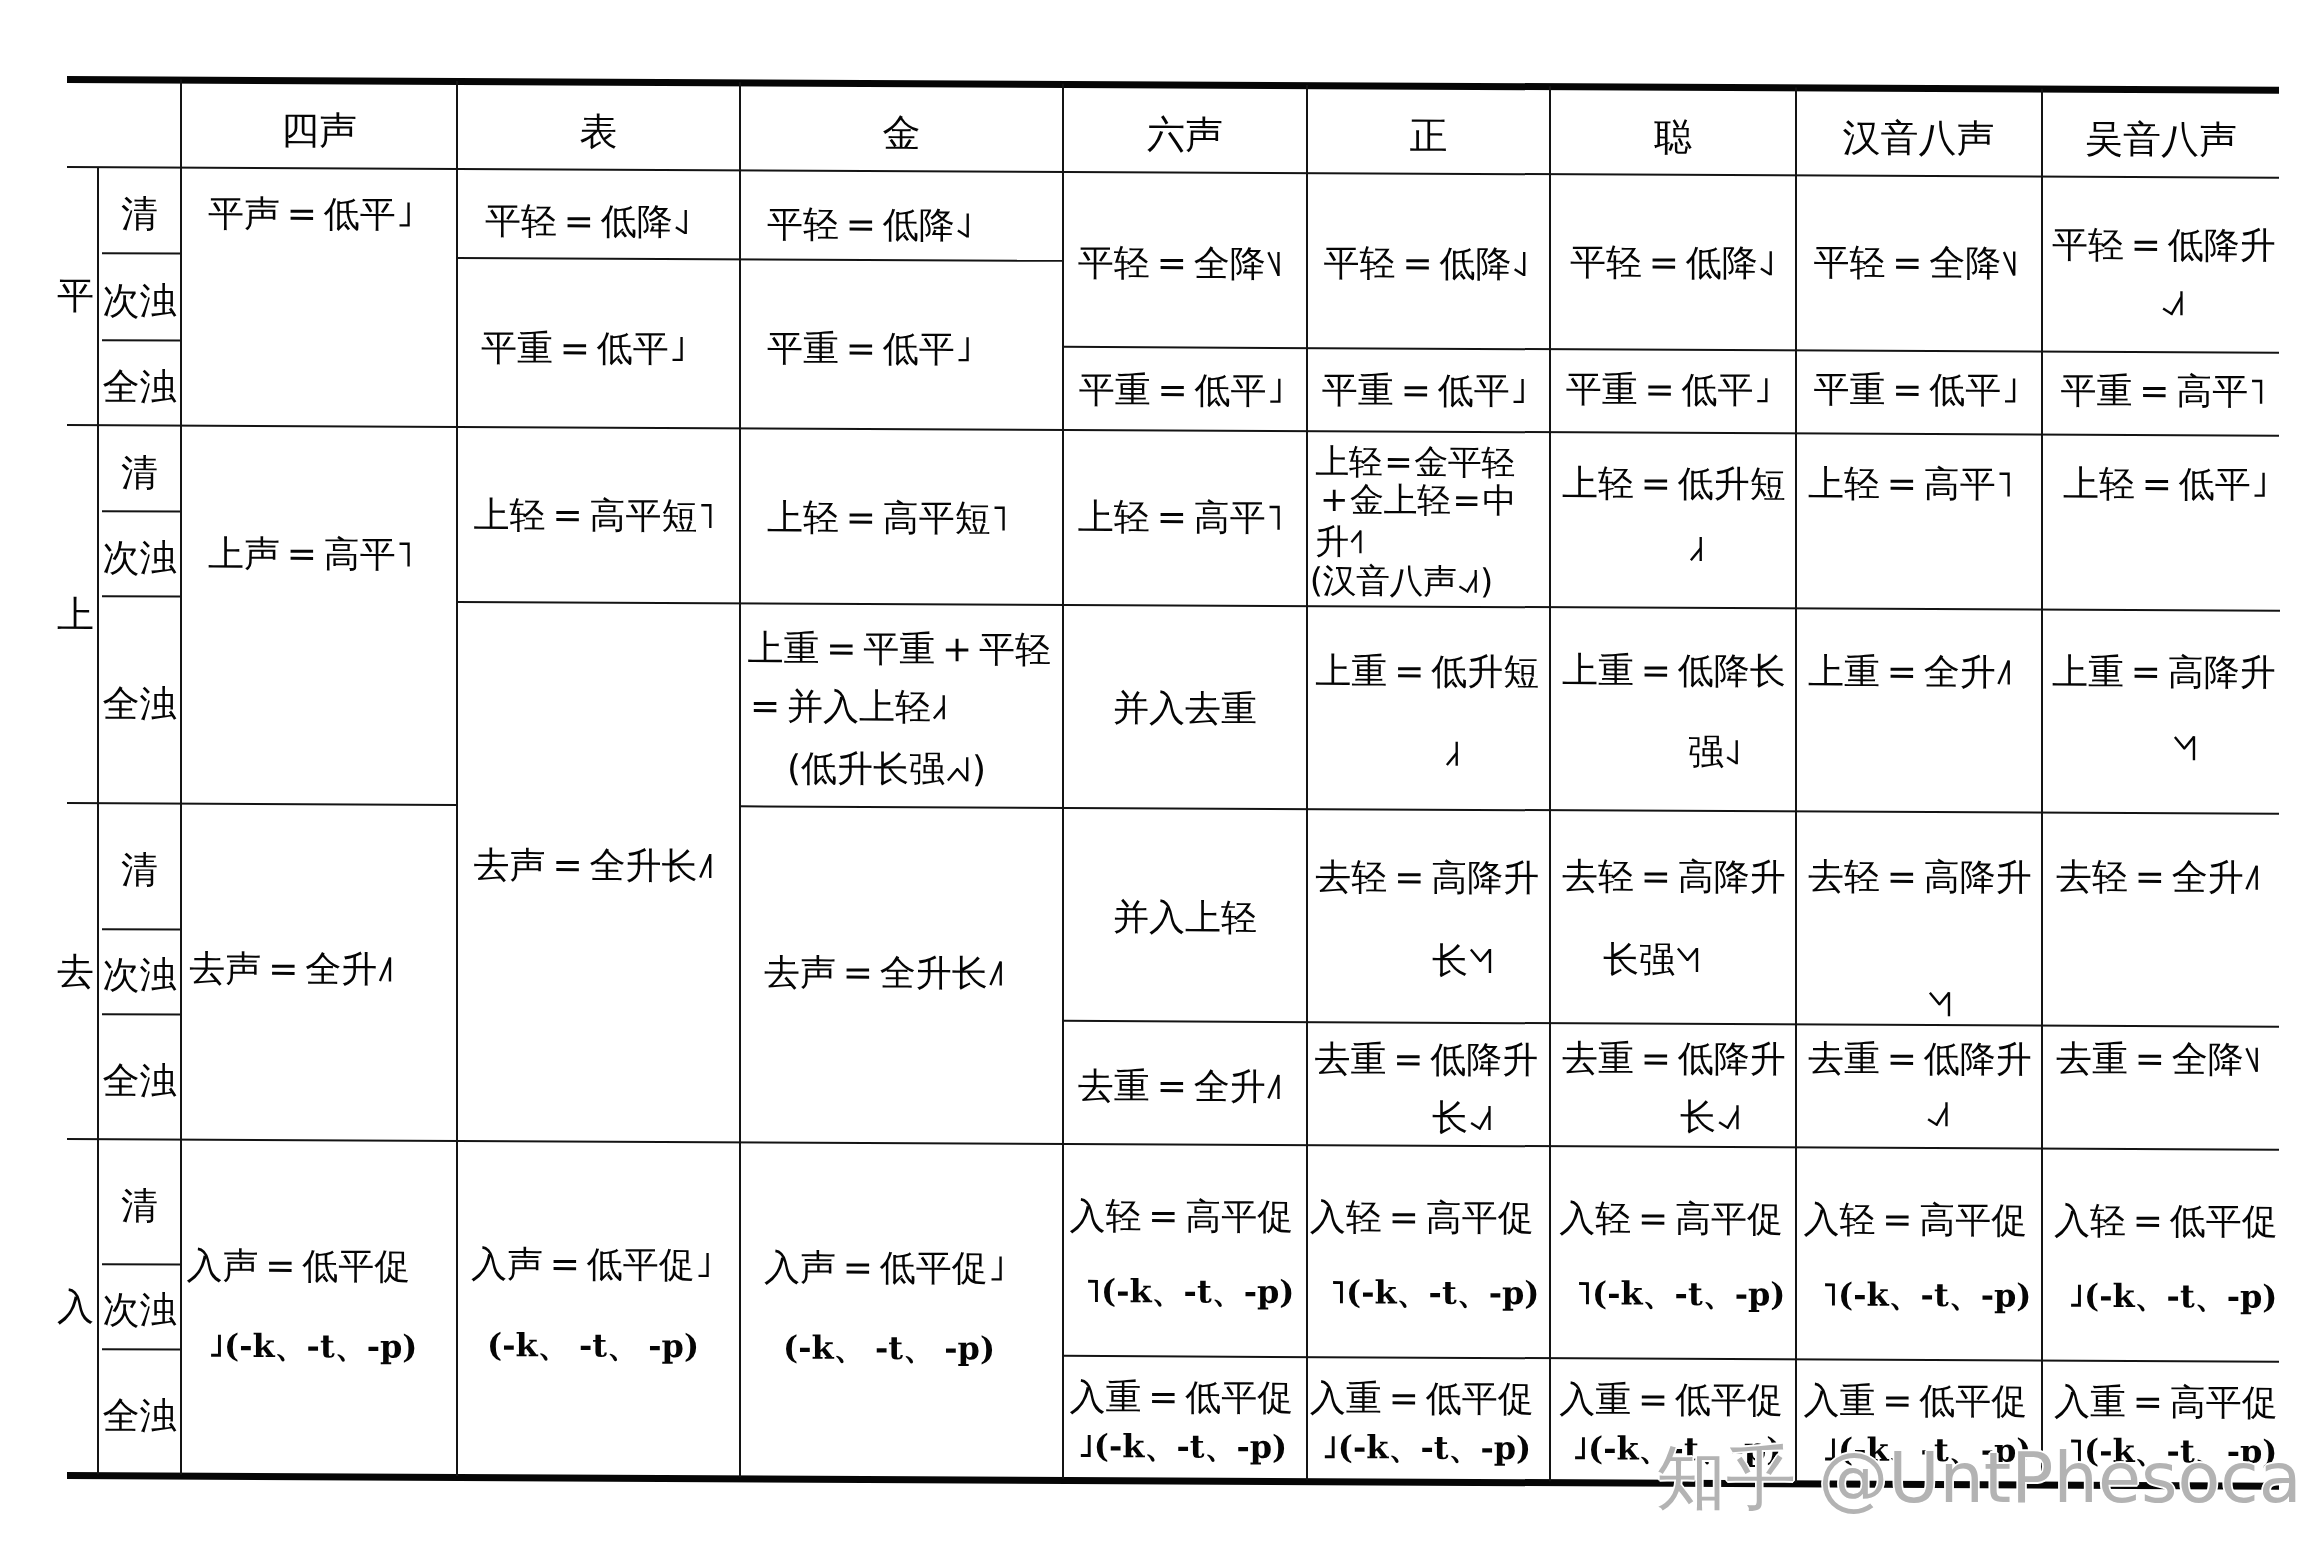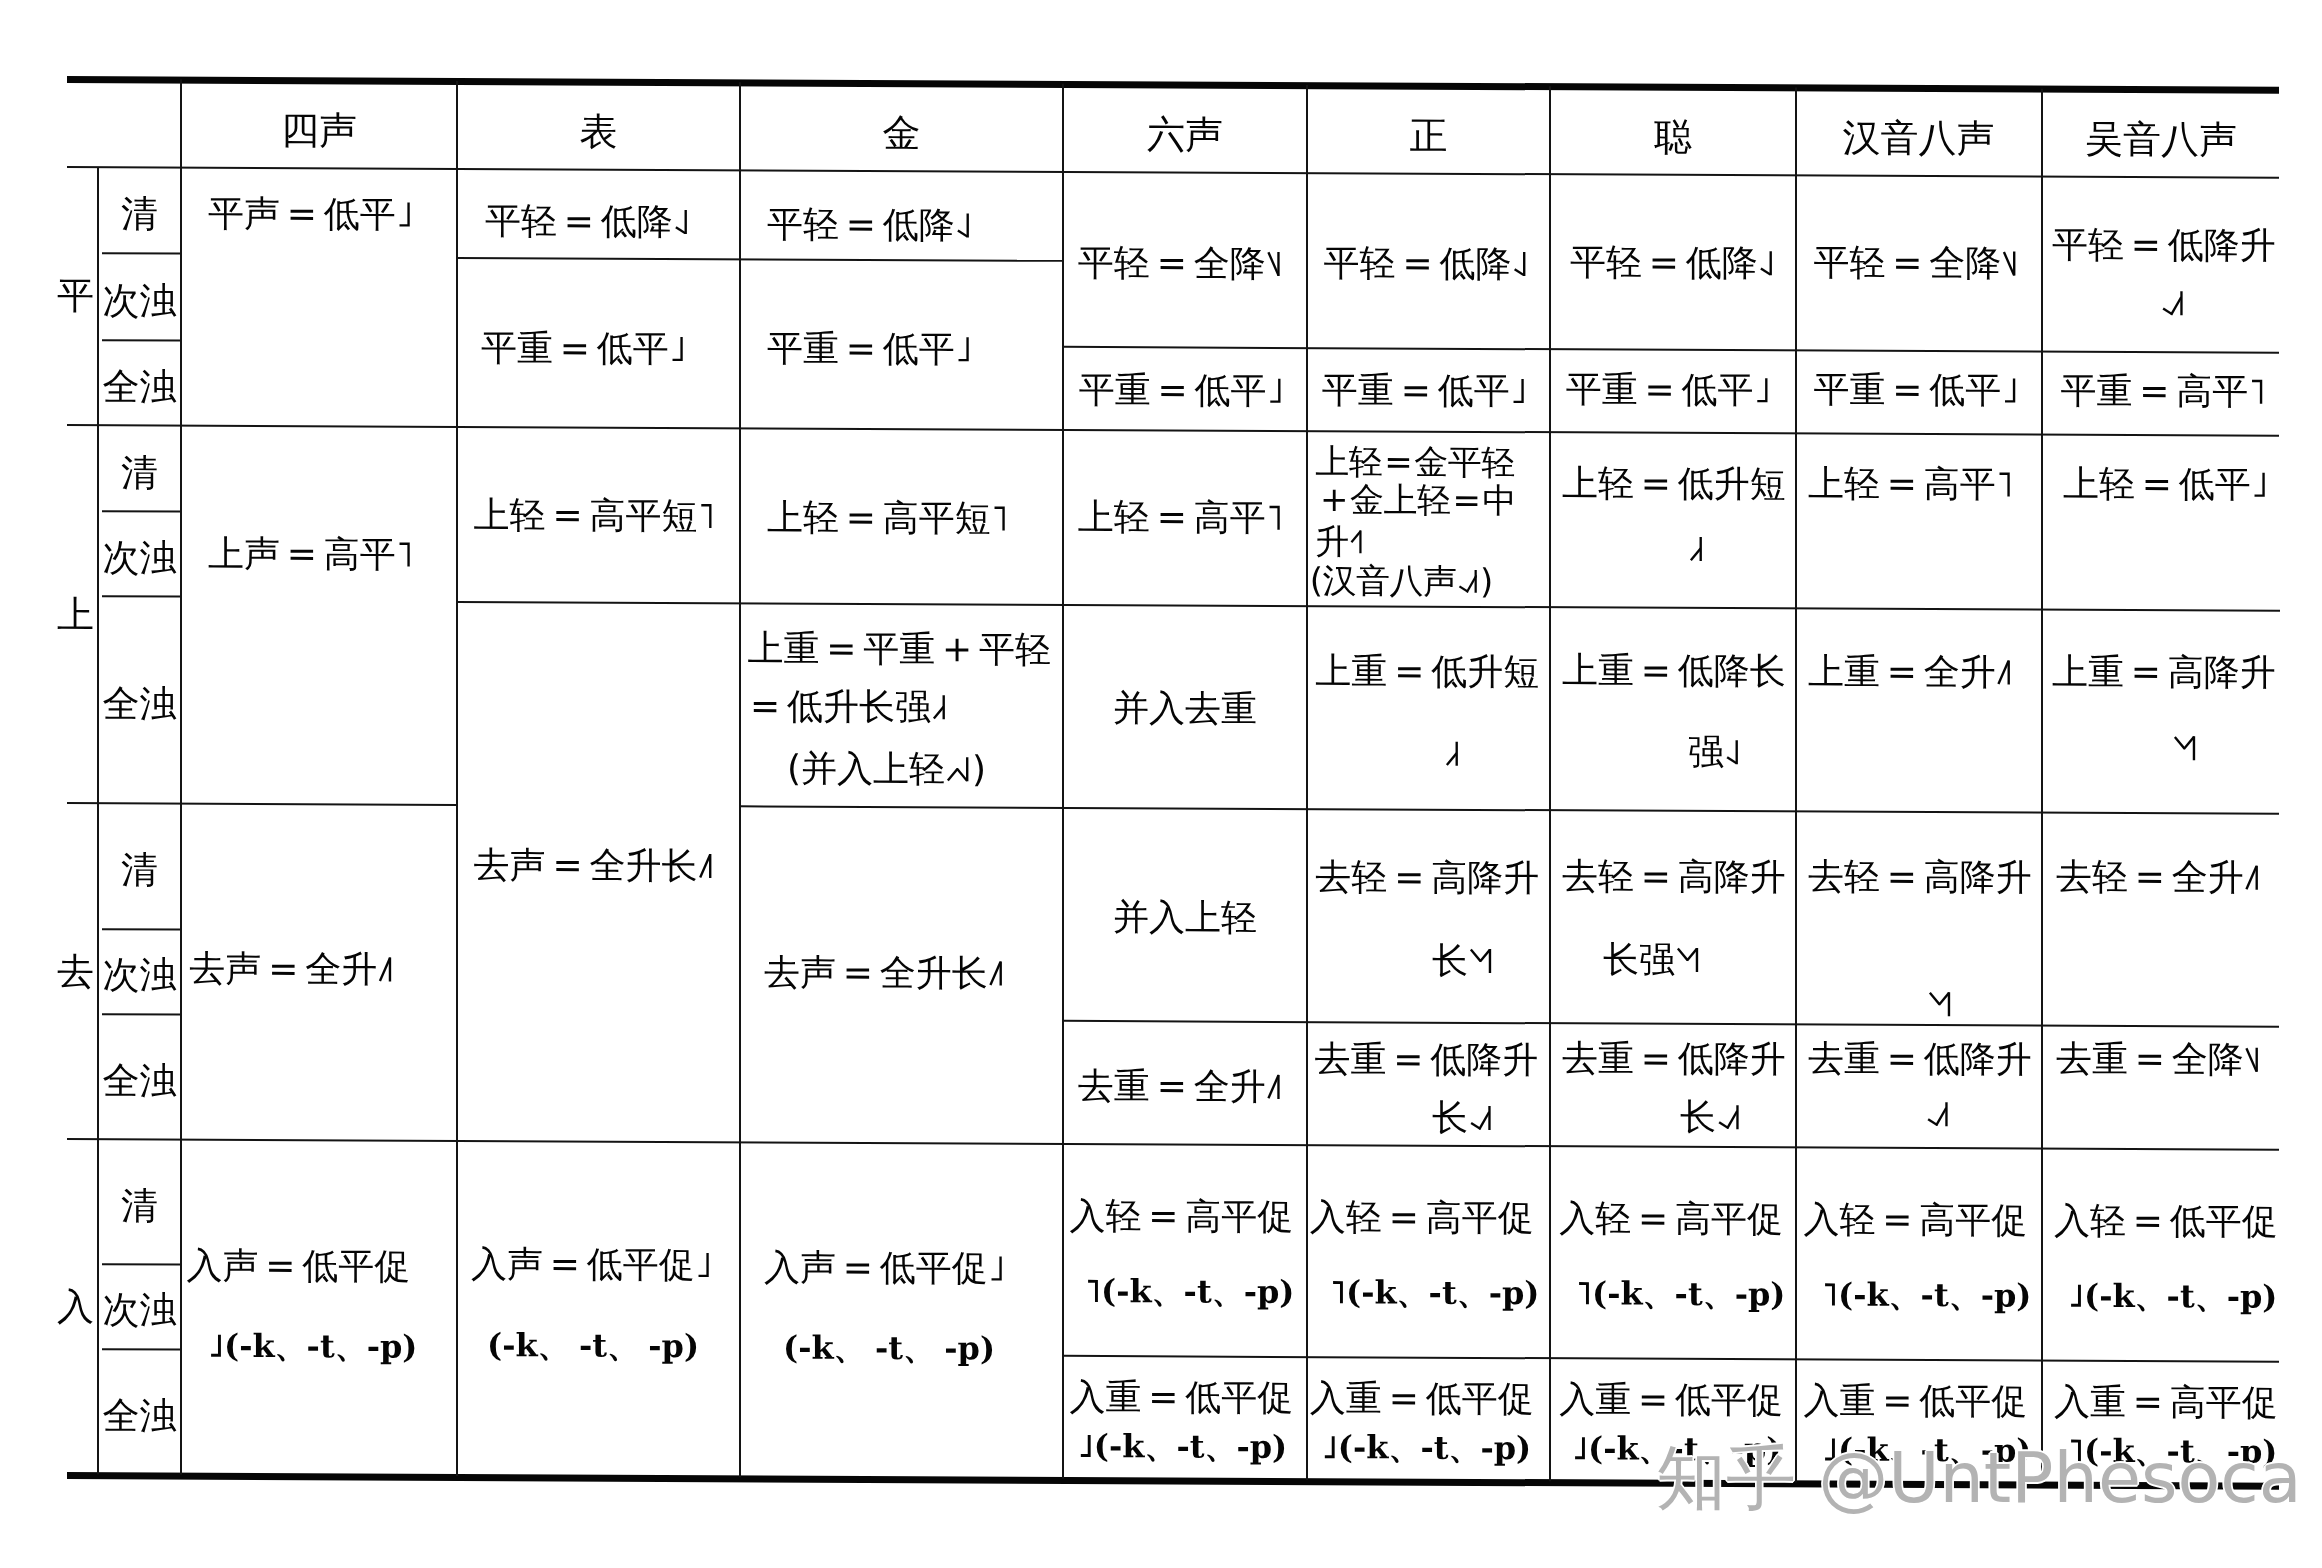--- a/index.html
+++ b/index.html
@@ -169,22 +169,22 @@
 
   <div class="cell" style="left:457px;top:425px;width:283px;height:175px">
     <div class="ln" style="left:16.6px;top:67px">上轻 = 高平短˥</div>
     </div>
 
   <div class="cell" style="left:740px;top:425px;width:323px;height:175px">
     <div class="ln" style="left:27px;top:68px">上轻 = 高平短˥</div>
     </div>
   <div class="cell" style="left:740px;top:600px;width:323px;height:203px">
     <div class="ln" style="left:7.4px;top:24px">上重 = 平重 + 平轻</div>
-    <div class="ln" style="left:10px;top:82px">= 低升长强˩˧</div>
-    <div class="ln" style="left:47px;top:144px">(并入上轻˩˧˩)</div>
+    <div class="ln" style="left:10px;top:82px">= 并入上轻˩˧</div>
+    <div class="ln" style="left:47px;top:144px">(低升长强˩˧˩)</div>
     </div>
 
   <div class="cell" style="left:1063px;top:425px;width:244px;height:175px">
     <div class="ln" style="left:14.8px;top:66px">上轻 = 高平˥</div>
     </div>
   <div class="cell" style="left:1063px;top:600px;width:244px;height:203px">
     <div class="ln c" style="top:82px">并入去重</div>
     </div>
 
   <div class="cell tight" style="left:1307px;top:425px;width:243px;height:175px">

